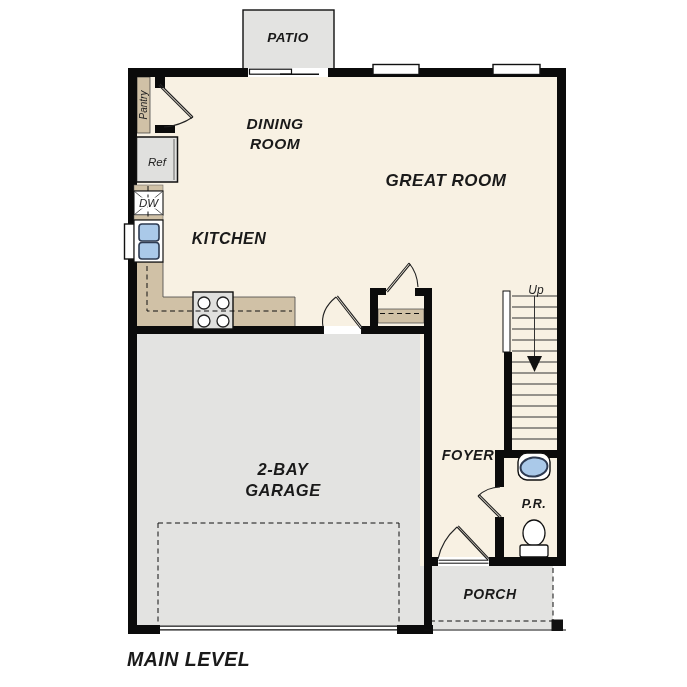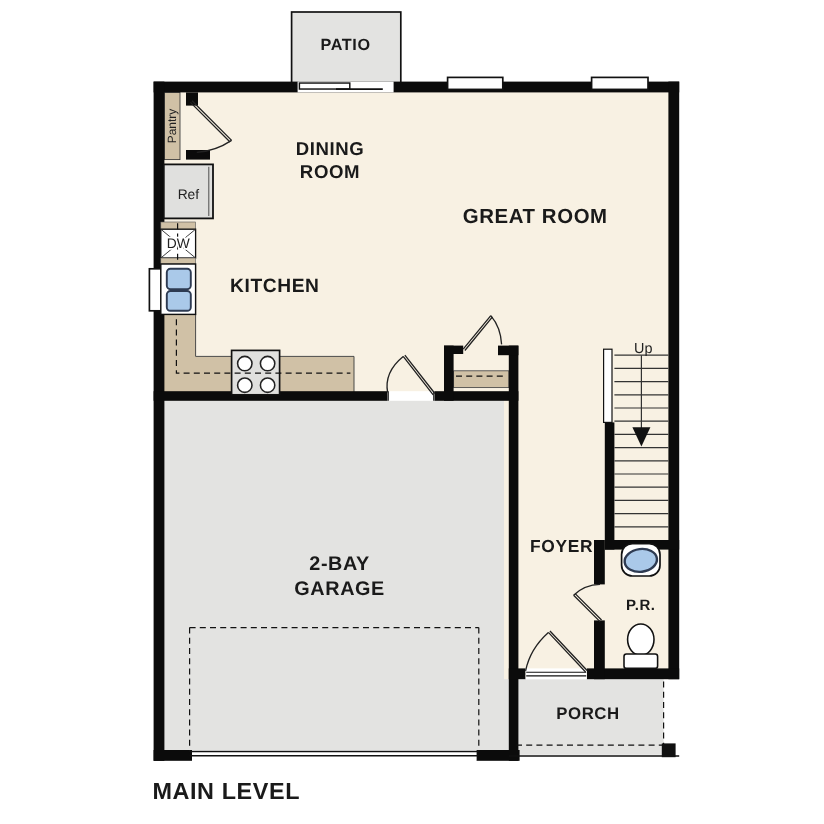--- a/index.html
+++ b/index.html
@@ -1,17 +1,17 @@
 <!DOCTYPE html>
 <html><head>
 <meta charset="utf-8">
 <style>
   html,body{margin:0;padding:0;background:#ffffff;}
   .canvas{position:relative;width:652px;height:687px;background:#ffffff;overflow:hidden;
-          font-family:"Liberation Sans", sans-serif;}
+          font-family:"Liberation Sans", sans-serif;font-style:italic;}
   svg{position:absolute;left:0;top:0;}
   text{fill:#1a1a1a;}
   .room-label{font-weight:bold;letter-spacing:0.5px;}
   .fix-label{font-weight:normal;fill:#222;}
   .wall{fill:#0b0b0b;}
   .door{stroke:#222;stroke-width:1.1;fill:none;}
   .dash{stroke:#111;stroke-width:1;fill:none;stroke-dasharray:5 3.5;}
   .tread{stroke:#333;stroke-width:1;}
 </style>
 </head>

